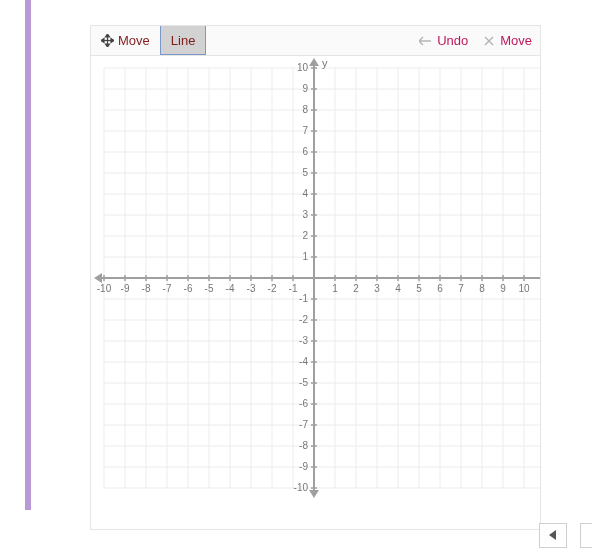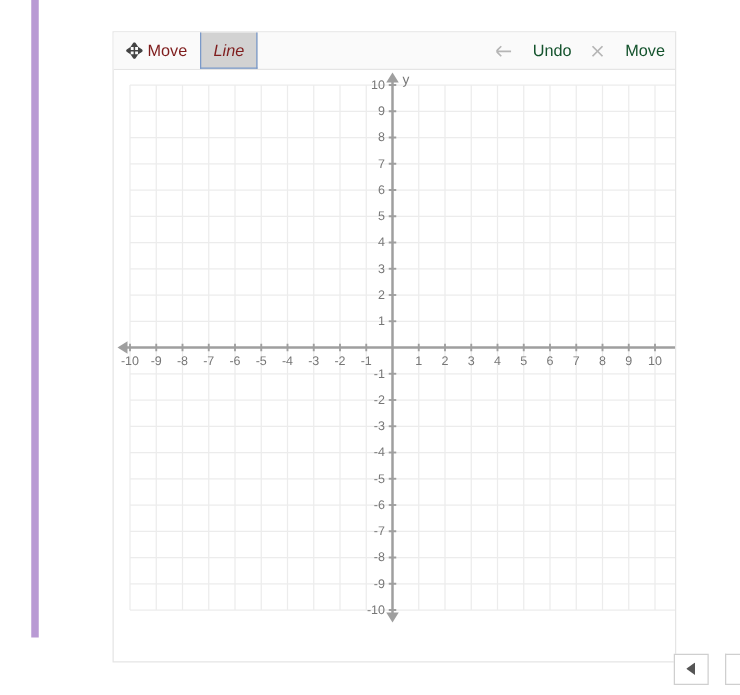--- a/index.html
+++ b/index.html
@@ -47,34 +47,33 @@
     background: #fafafa;
     cursor: pointer;
     user-select: none;
   }
   .tb-btn.active {
     background: #d2d2d2;
     border: 1px solid #7a99c9;
     border-top: none;
     margin: 0 -1px;
     z-index: 2;
-    font-style: italic;
   }
   .spacer { flex: 1; border-right: none; }
   .right-group {
     display: flex;
     align-items: stretch;
   }
   .rt-btn {
     display: flex;
     align-items: center;
-    gap: 17px;
+    gap: 6px;
     padding: 0 8px;
     font-size: 13px;
-    color: #14532d;
+    color: #be185d;
     cursor: pointer;
     user-select: none;
   }
   .move-icon svg, .arrow-glyph svg { display: block; }
   
   .graph-wrap {
     position: relative;
     width: 449px;
     height: 473px;
     overflow: hidden;

